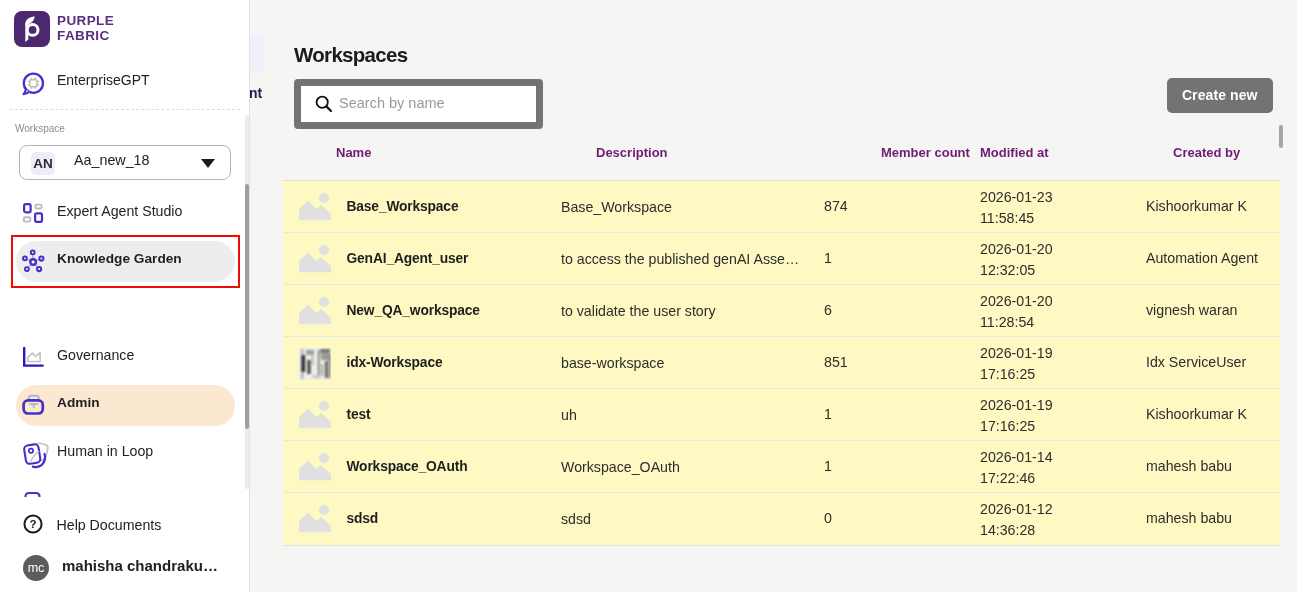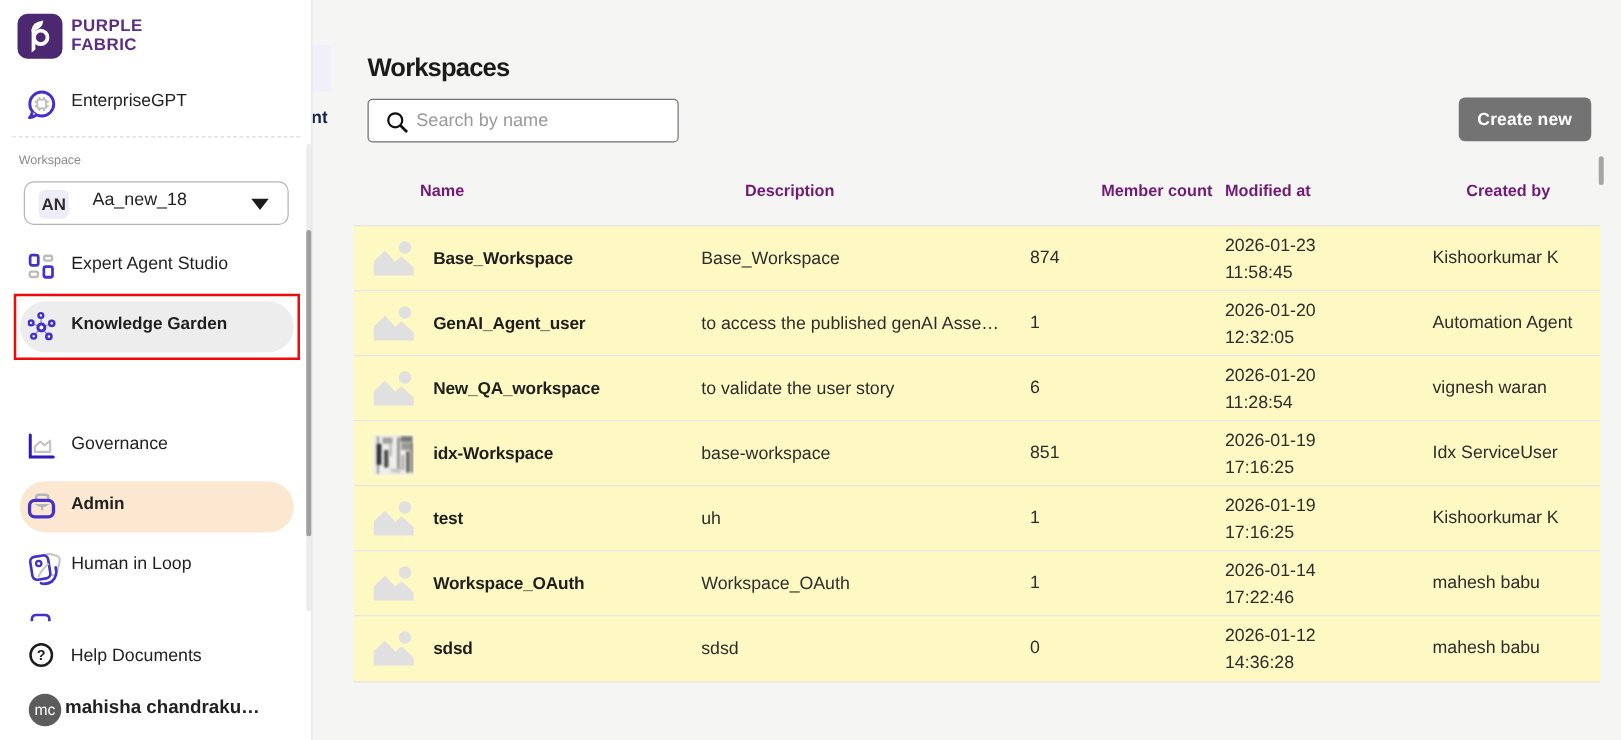--- a/index.html
+++ b/index.html
@@ -4,21 +4,21 @@
 <style>
 * { margin:0; padding:0; box-sizing:border-box; }
 html,body { width:1297px; height:592px; overflow:hidden; }
 body { font-family:"Liberation Sans", sans-serif; background:#f5f5f4; position:relative; }
 
 
 #main { position:absolute; left:250px; top:0; right:0; bottom:0; background:#f5f5f4; }
 .tabrect { position:absolute; left:0; top:36px; width:14.5px; height:37px; background:#f1effa; }
 .ntext { position:absolute; left:-1px; top:85px; width:13px; overflow:hidden; font-weight:bold; font-size:14px; color:#16254e; }
 h1.title { position:absolute; left:44px; top:43px; font-size:20.5px; font-weight:bold; color:#1b1b1b; letter-spacing:-0.7px; }
-.searchbox { position:absolute; left:44px; top:79px; width:248.5px; height:35px; background:#fff; border:1px solid #737373; border-radius:4px; }
+.searchbox { position:absolute; left:44px; top:79px; width:248.5px; height:50px; background:#fff; border:7px solid #737373; border-radius:4px; }
 .searchbox svg { position:absolute; left:13px; top:8px; }
 .searchbox .ph { position:absolute; left:38px; top:9px; font-size:14.5px; color:#9a9a9a; }
 .createbtn { position:absolute; left:917px; top:77.5px; width:105.5px; height:35px; background:#737373; border-radius:5px; color:#fff; font-size:14px; font-weight:bold; text-align:center; line-height:35px; letter-spacing:0.1px; }
 
 
 .thead { position:absolute; top:144.5px; font-size:13px; font-weight:bold; color:#701a75;padding-left:36px; }
 .tablebody { position:absolute; left:33px; top:180px; width:997px; height:366px; background:#fef9c3; border-top:1px solid #e2e2e2; border-bottom:1px solid #e2e2e2; }
 .row { position:absolute; left:0; width:997px; height:52px; border-bottom:1px solid #e6e6e6; }
 .row:last-child { border-bottom:none; }
 .cicon { position:absolute; left:15px; top:11px; }
@@ -44,21 +44,21 @@
 .menuitem { position:absolute; left:0; width:250px; height:48px; }
 .menuitem .mtext { position:absolute; left:57px; top:15px; font-size:14.2px; color:#1f1f1f; } .menuitem .mtext.bb { font-size:13.7px; font-weight:bold; }
 .pill { position:absolute; left:16px; top:5px; width:219px; height:40.5px; border-radius:20.5px; }
 .kgpill { background:#ededee; }
 .adminpill { background:#fce7d0; }
 .redbox { position:absolute; left:10.5px; top:235px; width:229px; height:52.5px; border:2.5px solid #ee0b07; }
 .micon { position:absolute; left:22px; top:14px; }
 .helpic { position:absolute; left:23px; top:514px; }
 .helptx { position:absolute; left:56.5px; top:517px; font-size:14.2px; color:#212121; }
 .mcav { position:absolute; left:23px; top:555px; width:26px; height:26px; border-radius:50%; background:#5c5c5c; color:#fff; font-size:12.5px; text-align:center; line-height:26px; }
-.mcname { position:absolute; left:52px; top:557px; font-size:15px; font-weight:bold; color:#212121; }
+.mcname { position:absolute; left:62px; top:557px; font-size:15px; font-weight:bold; color:#212121; }
 .strack { position:absolute; left:245px; top:115px; width:3.5px; height:374px; background:#ececec; border-radius:2px; }
 .sthumb { position:absolute; left:245px; top:184px; width:3.5px; height:245px; background:#9f9f9f; border-radius:2px; }
 .menuscroll { position:absolute; left:0; top:188px; width:250px; height:309px; overflow:hidden; }
 </style>
 </head>
 <body>
 
 <div id="main">
   <div class="tabrect"></div>
   <div class="ntext">nt</div>

